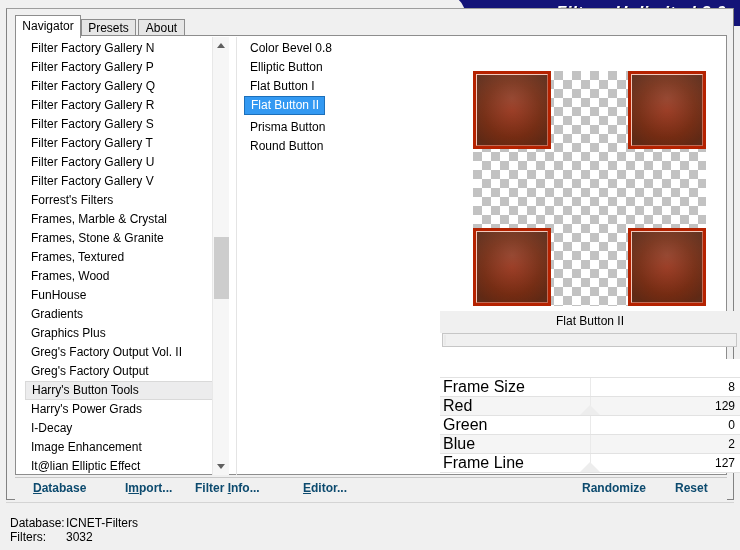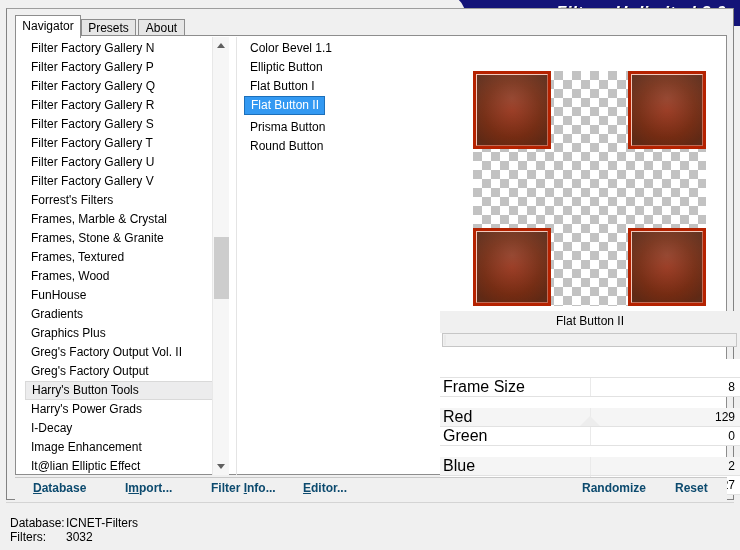--- a/index.html
+++ b/index.html
@@ -146,21 +146,21 @@
   }
   .progress-inner{position:absolute;left:1px;top:1px;width:2px;height:10px;background:#e9e9e9;}
 
   
   .params{position:absolute;left:0;top:295px;width:300px;}
   .prow{
     position:relative;height:18px;line-height:18px;
     border-bottom:1px solid #e2e2e2;
     background:#ffffff;
   }
-  .prow.alt{background:#f5f5f5;margin-top:11px;}
+  .prow.alt{background:#f5f5f5;}
   .plabel{position:absolute;left:3px;top:0;font-size:16px;color:#000;}
   .pvalue{position:absolute;right:5px;top:0;font-size:12px;color:#000;}
   .ptick{position:absolute;left:50%;top:0;width:1px;height:18px;background:#eaeaea;}
   .pmark{
     position:absolute;left:50%;bottom:0;margin-left:-10px;width:0;height:0;
     border-left:10px solid transparent;border-right:10px solid transparent;
     border-bottom:10px solid #ededed;
   }
   .pblank{height:18px;border-bottom:1px solid #e2e2e2;background:#ffffff;}
 
@@ -169,21 +169,21 @@
     position:absolute;left:8px;top:468px;width:712px;height:24px;
     background:#f0f0f0;border-top:1px solid #c8c8c8;box-sizing:border-box;
   }
   .alink{
     position:absolute;top:3px;font-size:12px;font-weight:bold;color:#0c4a6e;
     white-space:nowrap;
   }
   .alink u{text-decoration:underline;}
   #a-database{left:18px;}
   #a-import{left:110px;}
-  #a-filterinfo{left:196px;}
+  #a-filterinfo{left:180px;}
   #a-editor{left:288px;}
   #a-randomize{left:552px;margin-left:15px;}
   #a-reset{left:660px;}
 
   
   .statusbar{
     position:absolute;left:0;top:502px;width:740px;height:48px;background:#f0f0f0;
   }
   .status-sep{position:absolute;left:6px;top:0;width:728px;height:1px;background:#d4d4d4;}
   .st-row{position:absolute;font-size:12px;color:#000;white-space:nowrap;}
@@ -247,21 +247,21 @@
         <div class="sb-btn sb-up">
             <div class="sb-arrow"></div>
           </div>
         <div class="sb-thumb"></div>
         <div class="sb-btn sb-down">
             <div class="sb-arrow"></div>
           </div>
       </div>
 
       <div class="listbox" id="list-filters">
-        <div class="list-item">Color Bevel 1.1</div>
+        <div class="list-item">Color Bevel 0.8</div>
         <div class="list-item">Elliptic Button</div>
         <div class="list-item">Flat Button I</div>
         <div class="list-item sel-focused">Flat Button II</div>
         <div class="list-item">Prisma Button</div>
         <div class="list-item">Round Button</div>
       </div>
 
       <div class="preview-wrap">
         <div class="preview">
           <div class="btnimg" id="btn-tl"></div>

